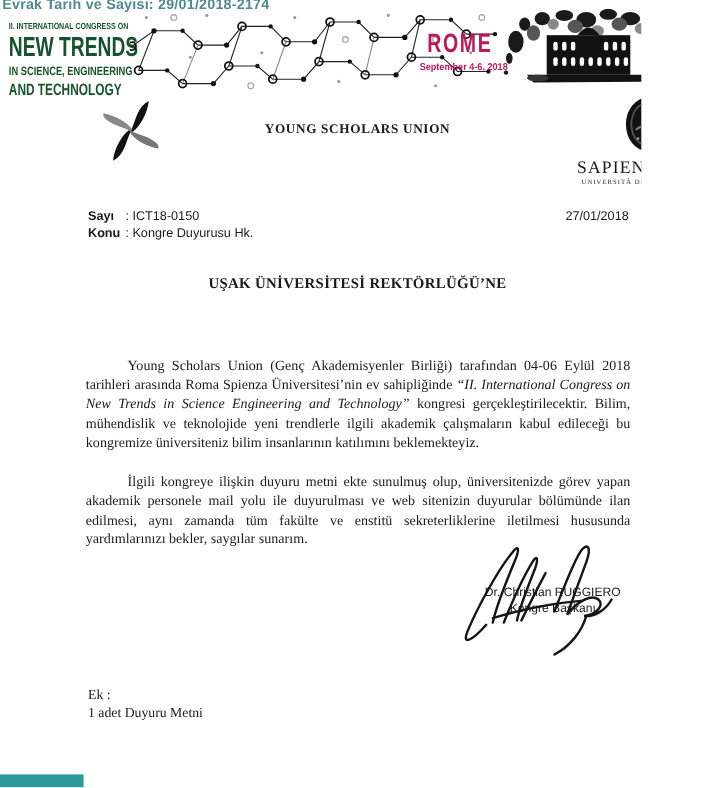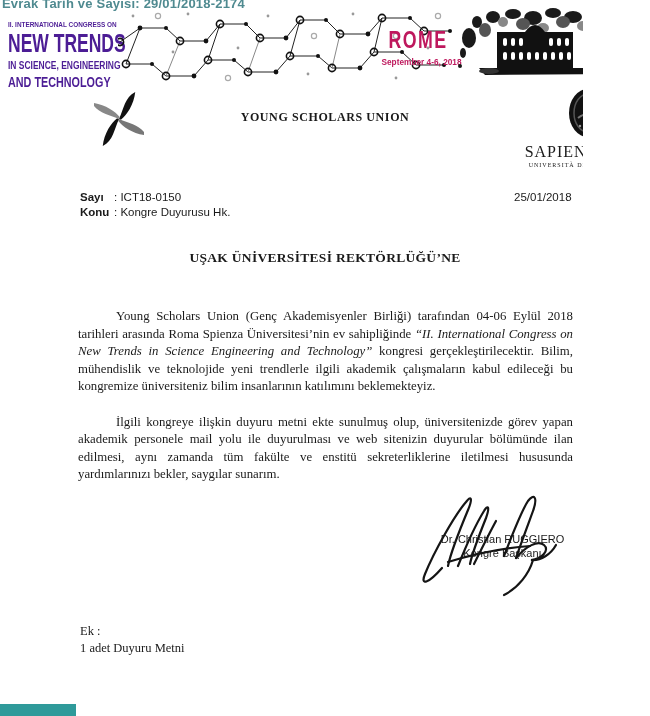--- a/index.html
+++ b/index.html
@@ -5,21 +5,21 @@
   html,body{margin:0;padding:0;background:#fff;}
   #page{position:relative;width:583px;height:716px;background:#fff;overflow:hidden;
         font-family:"Liberation Serif",serif;color:#1a1a1a;}
 
   
   .stamp-top{position:absolute;left:2px;top:-4px;font-family:"Liberation Sans",sans-serif;
              font-weight:bold;font-size:13px;letter-spacing:.2px;}
 
   
   .banner{position:absolute;left:0;top:8px;width:650px;height:78px;}
-  .congress-block{position:absolute;left:8px;top:6px;color:#4c1d95;font-family:"Liberation Sans",sans-serif;font-weight:bold;line-height:1;}
+  .congress-block{position:absolute;left:8px;top:6px;color:#14532d;font-family:"Liberation Sans",sans-serif;font-weight:bold;line-height:1;}
   .congress-block .l1{font-size:8px;display:inline-block;transform:scaleX(.80);transform-origin:left;white-space:nowrap;}
   .congress-block .l2{font-size:25px;display:inline-block;transform:scaleX(.70);transform-origin:left;margin-top:1px;white-space:nowrap;}
   .congress-block .l3{font-size:11px;display:inline-block;transform:scaleX(.77);transform-origin:left;margin-top:2px;white-space:nowrap;}
   .congress-block .l4{font-size:15px;display:inline-block;transform:scaleX(.72);transform-origin:left;margin-top:2px;white-space:nowrap;}
   .net-wrap{position:absolute;left:118px;top:0;width:335px;height:78px;}
   .rome-block{position:absolute;left:378px;top:20px;width:80px;text-align:center;
               font-family:"Liberation Sans",sans-serif;font-weight:bold;color:#be185d;line-height:1;}
   .rome-city{font-size:24px;display:inline-block;transform:scaleX(.74);letter-spacing:2px;}
   .rome-dates{font-size:9px;display:inline-block;transform:scaleX(.92);margin-top:2px;white-space:nowrap;}
   .skyline-wrap{position:absolute;left:455px;top:0;width:192px;height:74px;}
@@ -34,21 +34,21 @@
 
   
   .meta{position:absolute;left:80px;top:190px;font-family:"Liberation Sans",sans-serif;font-size:11.5px;line-height:14.5px;}
   .meta .lbl{font-weight:bold;display:inline-block;width:34px;}
   .doc-date{position:absolute;left:514px;top:191px;font-family:"Liberation Sans",sans-serif;font-size:11.5px;}
 
   
   .recipient{position:absolute;left:0;top:250px;width:650px;text-align:center;
              font-weight:bold;font-size:13.5px;letter-spacing:.3px;}
   .body-text{position:absolute;left:78px;top:308px;width:495px;font-size:12.8px;line-height:17.5px;text-align:justify;}
-  .body-text p{margin:0 0 18px 0;text-indent:38px;}
+  .body-text p{margin:16px 0 18px 0;text-indent:38px;}
   .it{font-style:italic;}
 
   
   .sig-block{position:absolute;left:420px;top:532px;width:165px;text-align:center;
              font-family:"Liberation Sans",sans-serif;font-size:11px;line-height:14px;z-index:1;}
   .sig-svg{position:absolute;left:412px;top:488px;z-index:2;}
 
   
   .attachment{position:absolute;left:80px;top:623px;font-size:12.5px;line-height:16.5px;}
 
@@ -240,21 +240,21 @@
         <circle cx="30" cy="38" r="1.2" fill="#999"></circle>
     </svg>
     <div class="sapienza-name">SAPIENZA</div>
     <div class="sapienza-sub">UNIVERSITÀ DI ROMA</div>
   </div>
 
   <div class="meta">
     <div><span class="lbl">Sayı</span><span>: ICT18-0150</span></div>
     <div><span class="lbl">Konu</span><span>: Kongre Duyurusu Hk.</span></div>
   </div>
-  <div class="doc-date">25/01/2018</div>
+  <div class="doc-date">27/01/2018</div>
 
   <div class="recipient">UŞAK ÜNİVERSİTESİ REKTÖRLÜĞÜ’NE</div>
 
   <div class="body-text">
     <p><span>Young Scholars Union (Genç Akademisyenler Birliği) tarafından 04-06 Eylül 2018 tarihleri arasında Roma Spienza Üniversitesi’nin ev sahipliğinde </span><span class="it">“II. International Congress on New Trends in Science Engineering and Technology”</span><span> kongresi gerçekleştirilecektir. Bilim, mühendislik ve teknolojide yeni trendlerle ilgili akademik çalışmaların kabul edileceği bu kongremize üniversiteniz bilim insanlarının katılımını beklemekteyiz.</span></p>
     <p>İlgili kongreye ilişkin duyuru metni ekte sunulmuş olup, üniversitenizde görev yapan akademik personele mail yolu ile duyurulması ve web sitenizin duyurular bölümünde ilan edilmesi, aynı zamanda tüm fakülte ve enstitü sekreterliklerine iletilmesi hususunda yardımlarınızı bekler, saygılar sunarım.</p>
   </div>
 
   <div class="sig-block">
     <div>Dr. Christian RUGGIERO</div>

